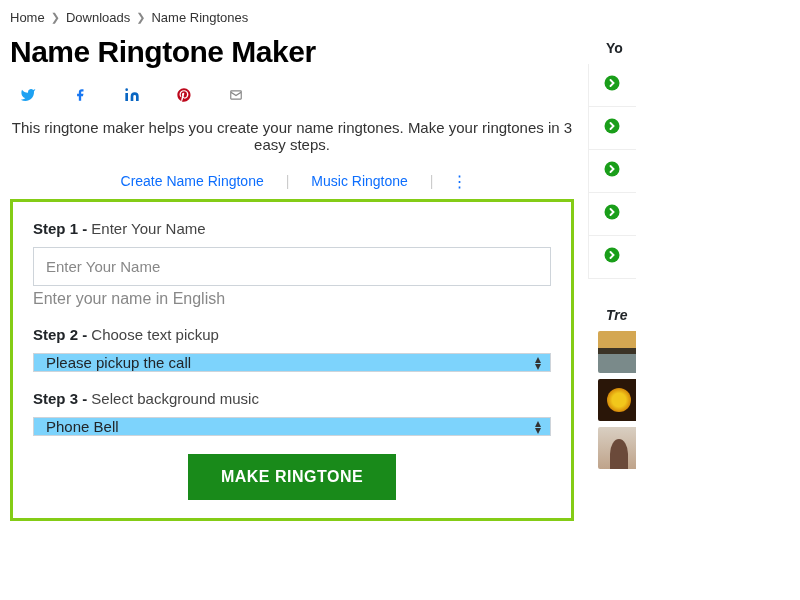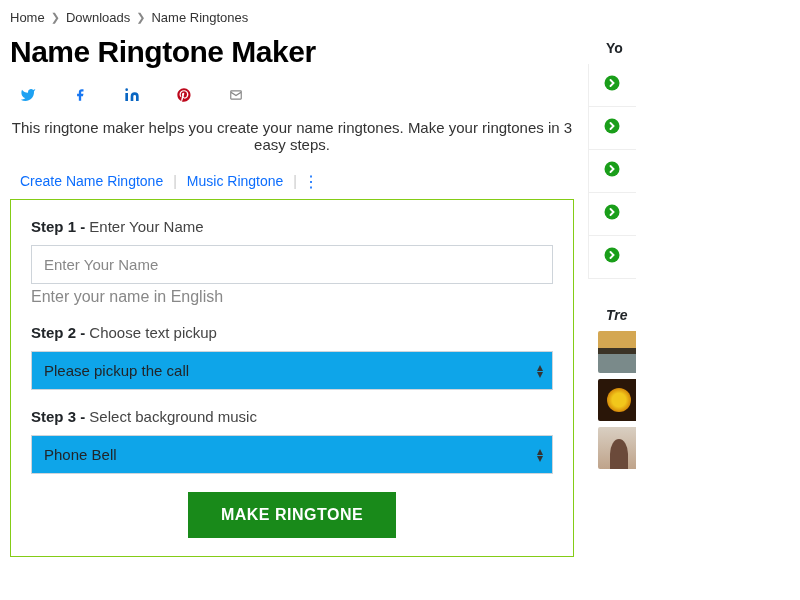--- a/index.html
+++ b/index.html
@@ -7,33 +7,33 @@
 .container { display: flex; width: 636px; height: 600px; overflow: hidden; }
 .main { flex: 1; padding: 10px 14px 0 10px; }
 .sidebar { width: 48px; padding-top: 40px; }
 .breadcrumb { font-size: 13px; color: #333; display: flex; align-items: center; gap: 6px; margin-bottom: 10px; }
 .breadcrumb a { color: #333; text-decoration: none; }
 .breadcrumb .sep { color: #888; font-size: 11px; }
 h1 { font-size: 30px; font-weight: 800; color: #000; margin-bottom: 14px; letter-spacing: -0.5px; }
 .share-row { display: flex; gap: 36px; padding: 4px 10px 16px 10px; }
 .share-icon { width: 16px; height: 16px; display: flex; align-items: center; justify-content: center; cursor: pointer; }
 .intro { font-size: 15px; color: #333; margin-bottom: 18px; text-align: center; }
-.tabrow { display: flex; justify-content: flex-start; align-items: center; gap: 0; margin-bottom: 8px; font-size: 14px; }
+.tabrow { display: flex; justify-content: center; align-items: center; gap: 12px; margin-bottom: 8px; font-size: 14px; }
 .tabrow a { color: #0d6efd; text-decoration: none; padding: 2px 10px; }
 .tabrow .tabsep { color: #ccc; }
 .tabrow .dots { color: #0d6efd; padding: 0 6px; font-size: 16px; cursor: pointer; }
-.card { border: 1px solid #84cc16; padding: 18px 20px; }
+.card { border: 3px solid #84cc16; padding: 18px 20px; }
 .step-label { font-size: 15px; margin-bottom: 10px; }
 .step-label b { font-weight: 700; }
 .step-label span { color: #444; font-weight: 400; }
 .field-input { width: 100%; border: 1px solid #ced4da; padding: 10px 12px; font-size: 15px; color: #495057; margin-bottom: 4px; }
 .field-input::placeholder { color: #888; }
 .hint { font-size: 16px; color: #888; margin-bottom: 18px; }
 .select-wrap { position: relative; width: 100%; margin-bottom: 18px; }
-.select-field { width: 100%; border: 1px solid #ced4da; padding: 10px 12px; font-size: 15px; color: #212529; background: #0ea5e9; appearance: none; cursor: pointer; }
+.select-field { width: 100%; border: 1px solid #ced4da; padding: 0 12px; font-size: 15px; color: #212529; background: #7dd3fc; appearance: none; cursor: pointer; }
 .select-caret { position: absolute; right: 10px; top: 50%; transform: translateY(-50%); font-size: 12px; pointer-events: none; color: #333; line-height: 0.6; }
 .make-btn { display: block; margin: 8px auto 0 auto; background: #198a1a; color: #fff; border: none; padding: 14px 33px; font-size: 16px; font-weight: 700; letter-spacing: 0.5px; cursor: pointer; }
 .sidebar-heading { font-weight: 700; font-size: 14px; margin-bottom: 8px; padding-left: 18px; white-space: nowrap; }
 .side-list { border-left: 1px solid #eee; }
 .side-item { padding: 10px 0 10px 14px; border-bottom: 1px solid #eee; cursor: pointer; }
 .arrow-circle { width: 18px; height: 18px; }
 .thumb { width: 42px; height: 42px; margin-left: 10px; margin-bottom: 6px; border-radius: 2px; }
 .thumb1 { background: linear-gradient(#d4a752 40%, #3b3326 40%, #3b3326 55%, #7a8a8a 55%); }
 .thumb2 { background: #2a1608; display:flex; align-items:center; justify-content:center; }
 .thumb2 .sun { width: 24px; height:24px; border-radius:50%; background: radial-gradient(circle,#f2c71b 40%,#d68a0a 70%); }

